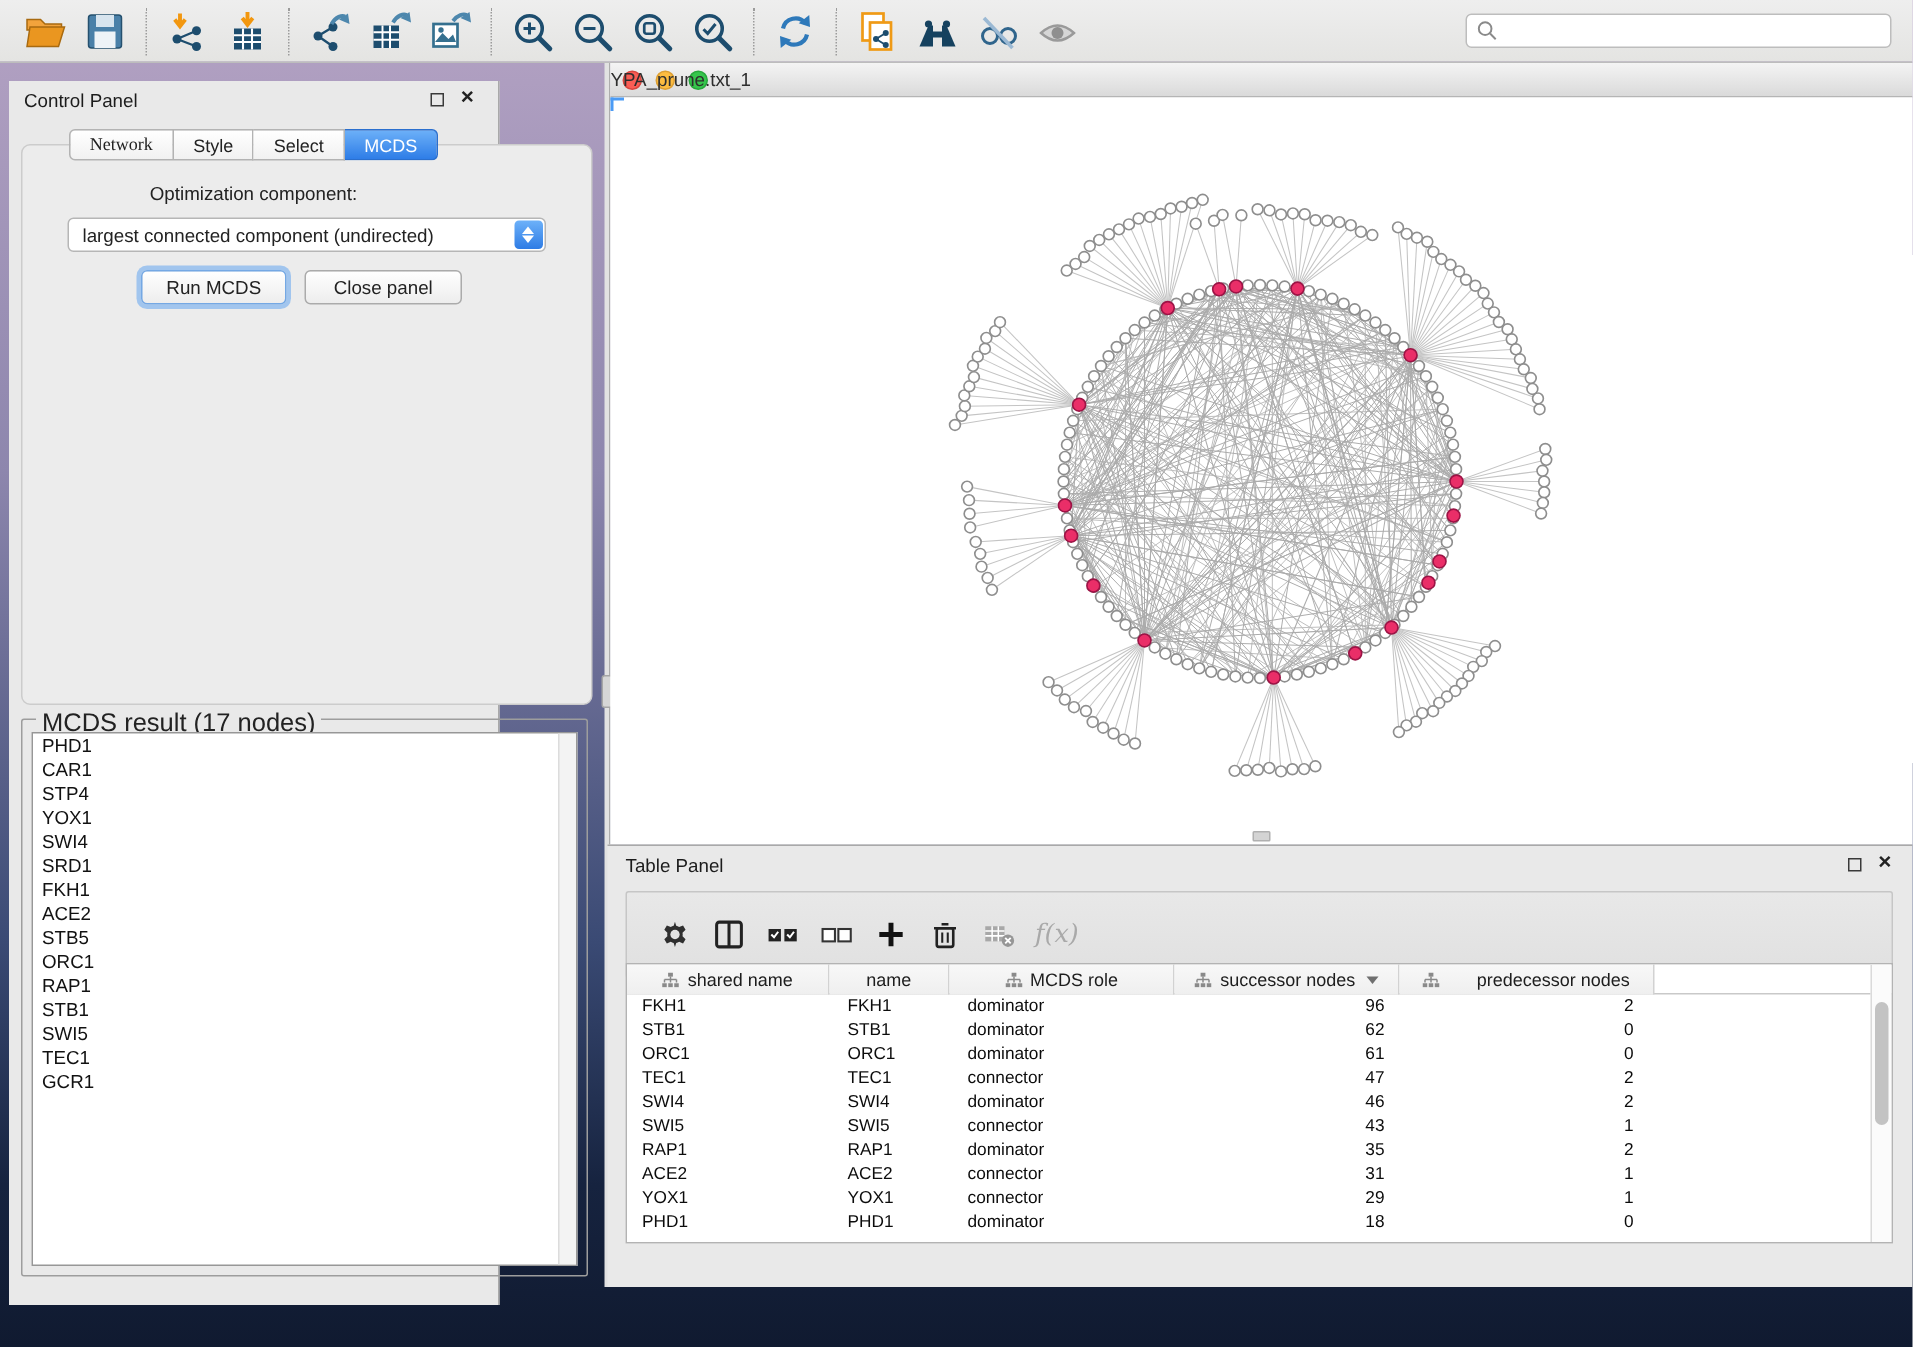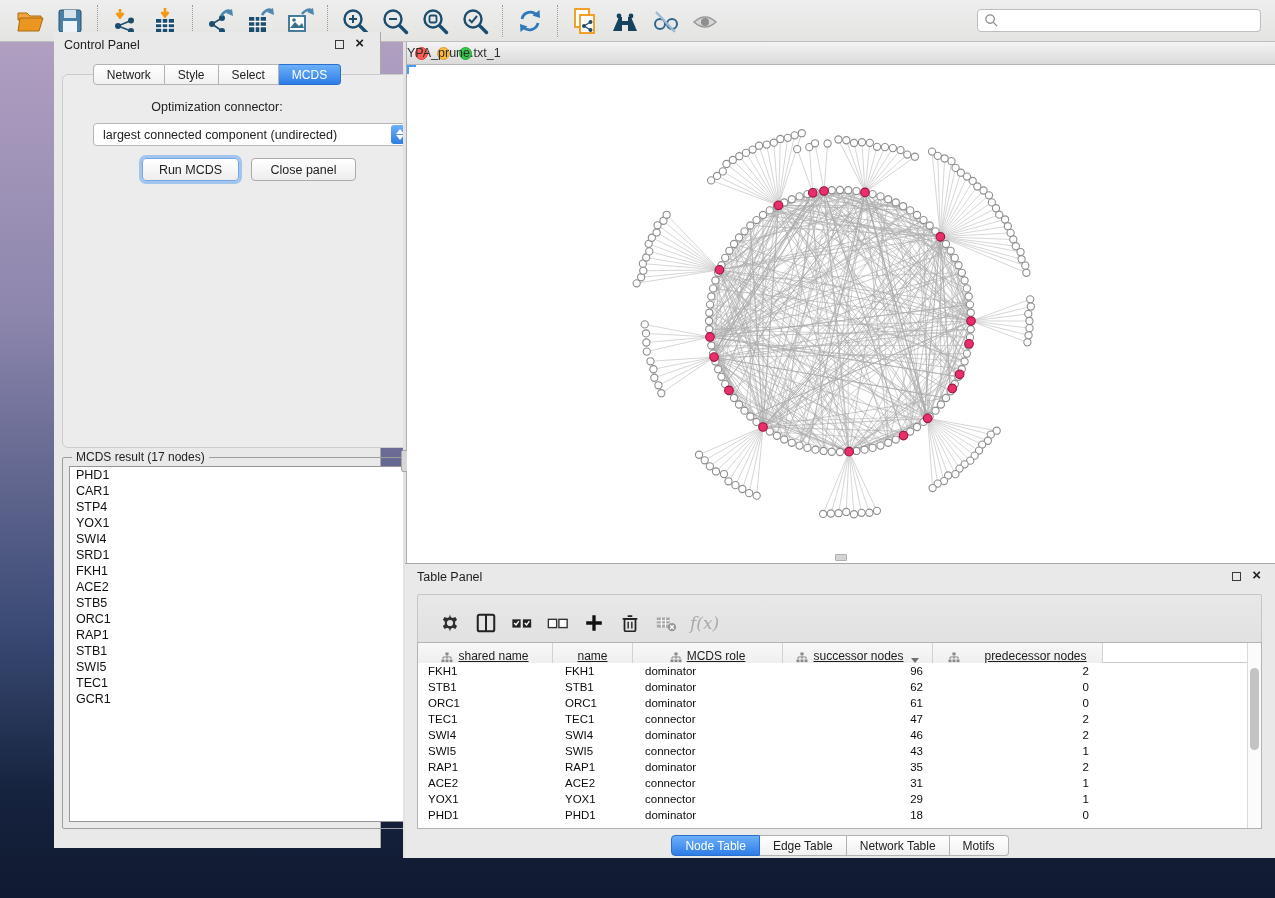--- a/index.html
+++ b/index.html
@@ -15,50 +15,50 @@
   .tb-btn { width:40px; height:36px; display:flex; align-items:center; justify-content:center; }
   .tb-btn svg { width:28px; height:28px; }
   .tb-sep { height:32px; border-left:1px dotted #9b9b9b; margin:0 7px; }
   .search-box { position:absolute; right:14px; top:9px; width:284px; height:23px;
     background:#fff; border:1px solid #bdbdbd; border-radius:4px;
     display:flex; align-items:center; padding-left:6px; }
   .search-box svg { width:15px; height:15px; flex:0 0 auto; }
   .search-box input { border:none; outline:none; flex:1; height:19px; font-size:12px; background:transparent; }
 
   
-  .control-panel { position:absolute; left:6px; top:32px; width:327px; height:816px;
-    background:#e9e9e9; border-right:1px solid #a9a9a9;margin-left:48px; }
+  .control-panel { position:absolute; left:6px; top:54px; width:327px; height:816px;
+    background:#e9e9e9; border-right:1px solid #a9a9a9; }
   .cp-title { position:absolute; left:10px; top:6px; font-size:12.5px; color:#1c1c1c; }
   .panel-float { position:absolute; width:9px; height:9px; border:1.5px solid #3a3a3a; top:8px; }
   .panel-close { position:absolute; top:3px; font-size:15px; font-weight:bold; color:#222; line-height:16px; }
   .cp-tabs { position:absolute; left:0; right:0; top:32px; display:flex; justify-content:center; z-index:2; }
   .seg-btn { height:21px; padding:0 13px; font-size:12px; color:#222; display:flex; align-items:center;
     background:linear-gradient(#ffffff,#f1f1f1); border:1px solid #b3b3b3; border-left:none; cursor:default; }
-  .seg-btn:first-child { border-left:1px solid #b3b3b3; border-radius:4px 0 0 4px; }
+  .seg-btn:first-child { border-left:1px solid #b3b3b3; border-radius:4px 0 0 4px;font-family:Liberation Serif, serif; }
   .seg-btn:last-child { border-radius:0 4px 4px 0; }
   .seg-btn.selected { background:linear-gradient(#6cb0f8,#2e7de7); border-color:#2a6fce; color:#fff; }
   .cp-box { position:absolute; left:8px; top:42px; width:381px; height:374px;
     background:#ececec; border:1px solid #cccccc; border-radius:6px; }
   .opt-label { position:absolute; left:0; right:0; top:68px; text-align:center; font-size:12.5px; }
   .mac-select { position:absolute; left:39px; top:91px; width:319px; height:23px; background:#fff;
     border:1px solid #b6b6b6; border-radius:4px; font-size:12.5px; display:flex; align-items:center; padding-left:9px; }
   .sel-stepper { position:absolute; right:1px; top:1px; width:19px; height:19px; border-radius:3px;
     background:linear-gradient(#6db1f9,#2e7ce5); }
   .sel-stepper .up { position:absolute; left:5px; top:4px; width:0; height:0;
     border-left:4.5px solid transparent; border-right:4.5px solid transparent; border-bottom:5px solid #fff; }
   .sel-stepper .down { position:absolute; left:5px; bottom:4px; width:0; height:0;
     border-left:4.5px solid transparent; border-right:4.5px solid transparent; border-top:5px solid #fff; }
   .mac-btn { position:absolute; top:126px; height:23px; border:1px solid #ababab; border-radius:4px;
     background:linear-gradient(#ffffff,#ededed); font-size:12.5px; font-family:"Liberation Sans",sans-serif;
     display:flex; align-items:center; justify-content:center; }
   .btn-run { left:88px; width:97px; box-shadow:0 0 0 3px rgba(100,165,240,.55); border-color:#74a8e4; }
   .btn-close { left:197px; width:105px; }
   .groupbox { position:absolute; left:8px; top:425px; width:378px; height:372px;
     border:1px solid #9d9d9d; border-radius:2px; }
-  .groupbox legend, .gb-legend { position:absolute; left:9px; top:-8px; background:#e9e9e9; padding:0 4px; font-size:12px; }
+  .groupbox legend, .gb-legend { position:absolute; left:9px; top:-8px; background:#e9e9e9; padding:0 4px; font-size:17px; }
   .mcds-list { position:absolute; left:6px; right:6px; top:8px; bottom:6px; background:#fff;
     border:1px solid #979797; overflow:hidden; }
   .mcds-item { height:16px; line-height:16px; padding-left:6px; font-size:12.5px; color:#111; }
   .mcds-scroll { position:absolute; right:0; top:0; bottom:0; width:12px; background:#f3f3f3; border-left:1px solid #dcdcdc; }
 
   
   .v-splitter { position:absolute; left:403px; top:42px; width:4px; height:816px; background:#e2e2e2; border-right:1px solid #adadad; }
   .v-grip { position:absolute; left:-2px; top:408px; width:8px; height:22px; background:#d6d6d6; border:1px solid #a6a6a6; border-radius:2px; }
 
   
@@ -83,21 +83,21 @@
   .tp-toolbar { position:absolute; left:12px; right:13px; top:30px; height:58px;
     background:linear-gradient(#e8e8e8,#e0e0e0); border:1px solid #c6c6c6; border-radius:2px;
     display:flex; align-items:center; padding-left:14px; }
   .tp-icon { width:36px; height:30px; display:flex; align-items:center; justify-content:center; }
   .tp-icon svg { width:22px; height:22px; }
   .fx-label { font-size:17px; font-style:italic; font-family:"DejaVu Serif", serif; color:#a9a9a9; margin-left:6px; }
   .tbl-wrap { position:absolute; left:12px; right:13px; top:78px; height:187px;
     background:#fff; border:1px solid #b3b3b3; overflow:hidden; }
   .tbl-header { display:flex; height:20px; border-bottom:1px solid #c9c9c9; }
   .th-cell { height:20px; background:linear-gradient(#f8f8f8,#efefef); border-right:1px solid #d2d2d2;
-    display:flex; align-items:flex-end; justify-content:center; gap:5px; font-size:12px; color:#1d1d1d; position:relative;text-decoration:underline; }
+    display:flex; align-items:center; justify-content:center; gap:5px; font-size:12px; color:#1d1d1d; position:relative; }
   .th-cell svg { width:12px; height:11px; }
   .sort-chevron { width:0; height:0; border-left:4px solid transparent; border-right:4px solid transparent;
     border-top:5px solid #6f6f6f; margin-left:2px; }
   .th-filler { flex:1; background:#fff; }
   .tbl-row { display:flex; height:16px; font-size:11.5px; color:#0c0c0c; }
   .td { height:16px; line-height:16px; white-space:nowrap; overflow:hidden; }
   .tbl-scroll { position:absolute; right:0; top:0; bottom:0; width:14px; background:#fbfbfb; border-left:1px solid #dadada; }
   .tbl-thumb { position:absolute; left:2px; right:2px; top:25px; height:82px; background:#c3c3c3; border-radius:6px; }
   .tp-tabs { position:absolute; left:0; right:0; top:271px; display:flex; justify-content:center; }
 
@@ -262,21 +262,21 @@
     <span class="cp-title">Control Panel</span>
     <span class="panel-float" style="right:36px"></span>
     <span class="panel-close" style="right:16px">×</span>
     <div class="cp-tabs" id="cp-tabs">
         <div class="seg-btn">Network</div>
         <div class="seg-btn">Style</div>
         <div class="seg-btn">Select</div>
         <div class="seg-btn selected">MCDS</div>
       </div>
     <div class="cp-box"></div>
-    <div class="opt-label">Optimization connector:</div>
+    <div class="opt-label">Optimization component:</div>
     <div class="mac-select">
       <span>largest connected component (undirected)</span>
       <span class="sel-stepper">
           <span class="up"></span>
           <span class="down"></span>
         </span>
     </div>
     <div class="mac-btn btn-run">Run MCDS</div>
     <div class="mac-btn btn-close">Close panel</div>
     <div class="groupbox">
@@ -1191,22 +1191,16 @@
             <div class="td" style="width: 80px; padding-left: 12px;">PHD1</div>
             <div class="td" style="width: 150px; padding-left: 12px;">dominator</div>
             <div class="td" style="width: 150px; text-align: right; padding-right: 10px;">18</div>
             <div class="td" style="width: 170px; text-align: right; padding-right: 14px;">0</div>
           </div>
         </div>
       <div class="tbl-scroll">
           <div class="tbl-thumb"></div>
         </div>
     </div>
-    <div class="tp-tabs" id="tp-tabs">
-        <div class="seg-btn selected">Node Table</div>
-        <div class="seg-btn">Edge Table</div>
-        <div class="seg-btn">Network Table</div>
-        <div class="seg-btn">Motifs</div>
-      </div>
   </div>
 
 
 </div>
 
 </body></html>

